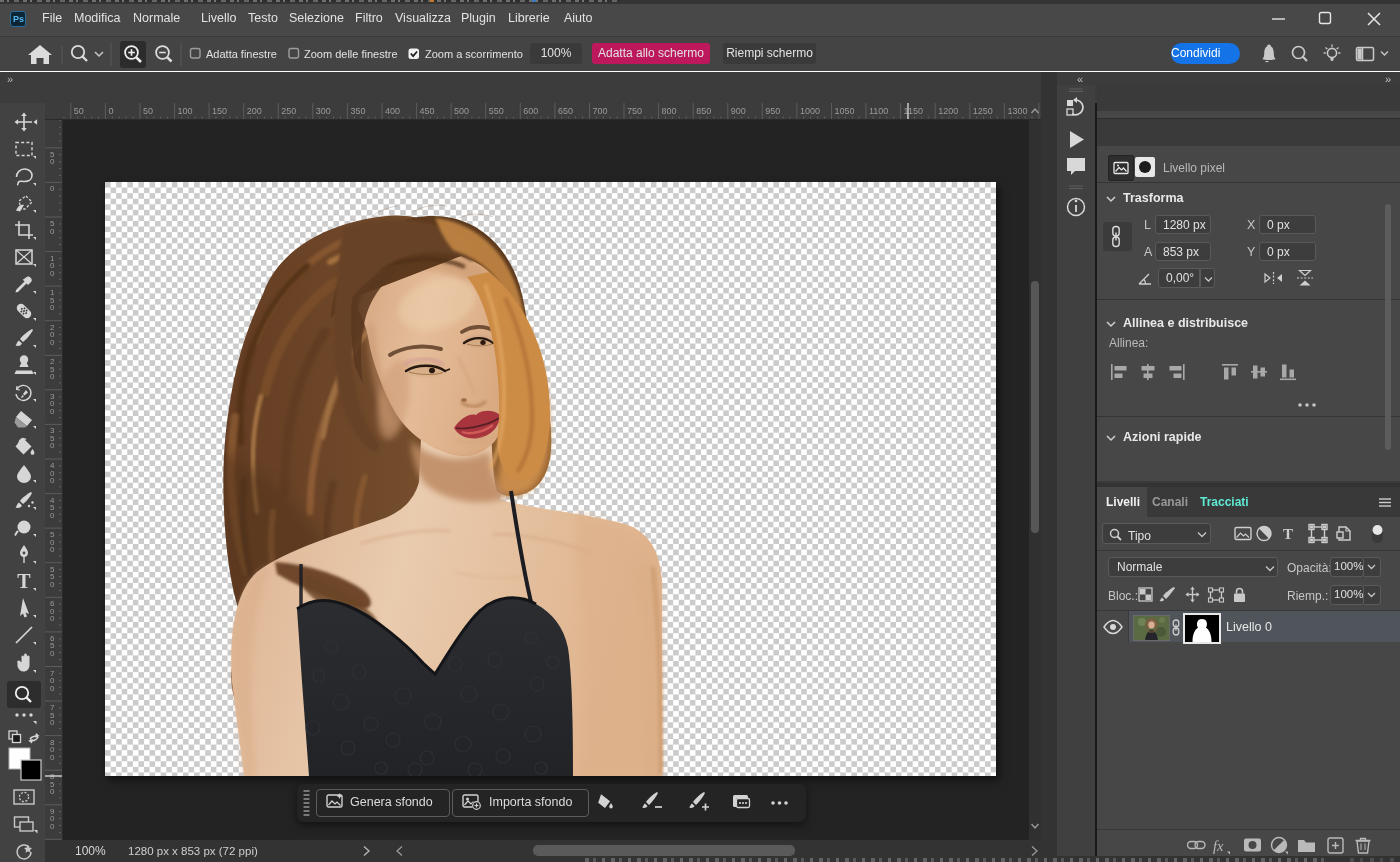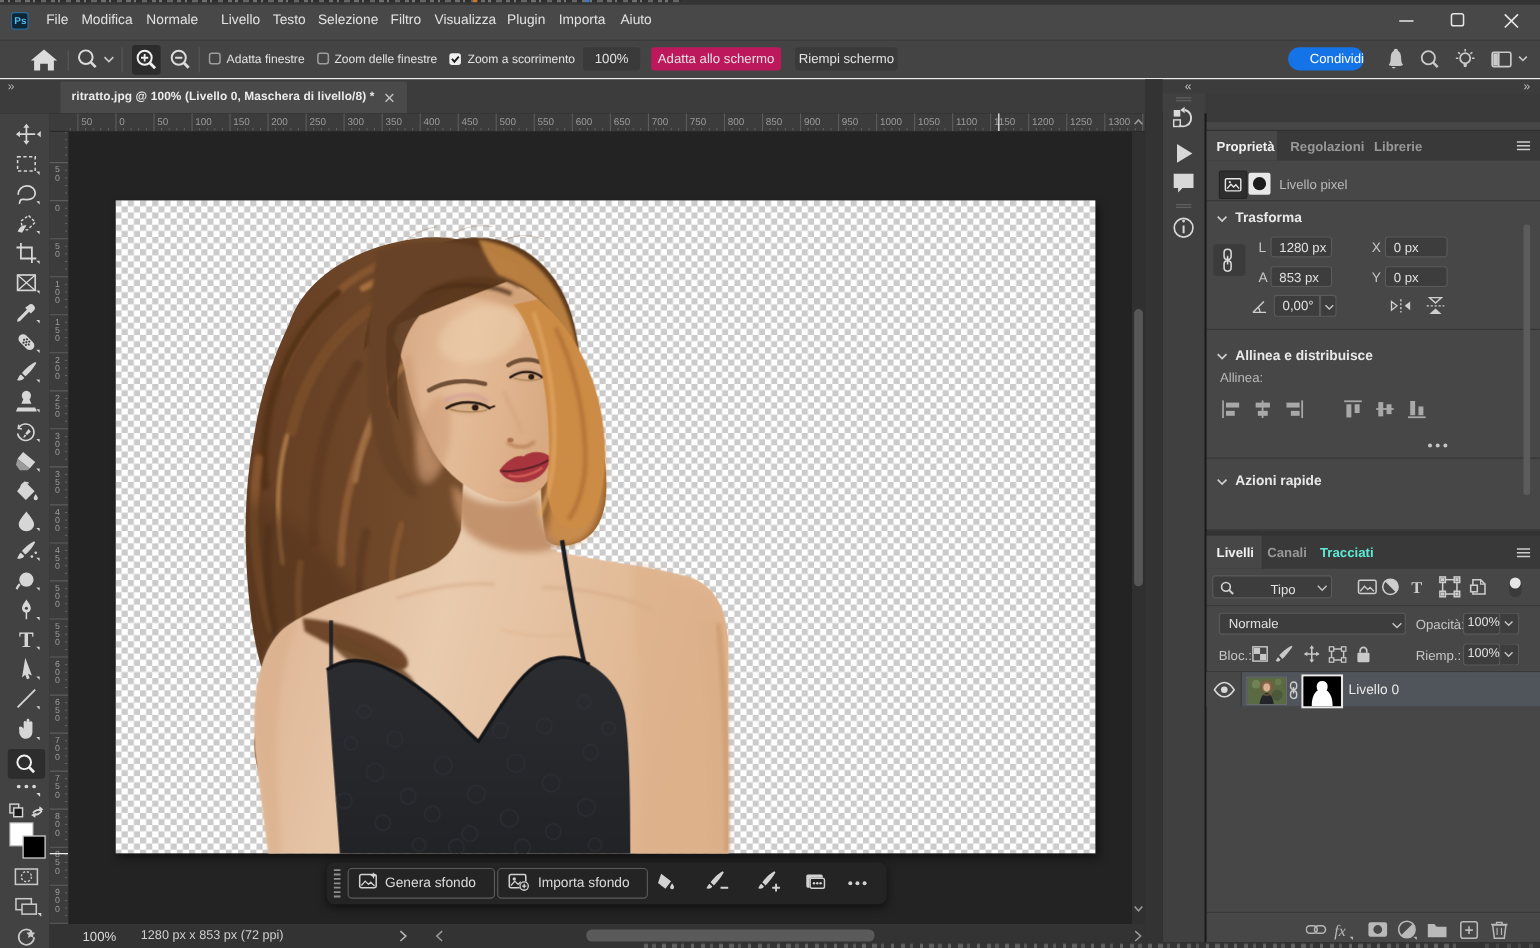--- a/index.html
+++ b/index.html
@@ -4,21 +4,21 @@
 <style>
   html,body{margin:0;padding:0;background:#1a1a1a;}
   #app{position:relative;width:1400px;height:862px;overflow:hidden;
        font-family:"Liberation Sans",sans-serif;
        -webkit-font-smoothing:antialiased;}
   .abs{position:absolute;}
   .txt{color:#e2e2e2;white-space:nowrap;}
   svg{display:block;}
   .field{background:#3d3d3d;border:1px solid #5a5a5a;border-radius:3px;box-sizing:border-box;
          font-size:12px;color:#e0e0e0;white-space:nowrap;}
-  .field span{display:inline-block;margin-top:2px;margin-left:27px;}
+  .field span{display:inline-block;margin-top:2px;}
 </style>
 </head>
 <body>
 <div id="app">
 
   <div class="abs" id="topstrip" style="left:0;top:0;width:1400px;height:4px;background:#343434;">
     <div class="abs" style="left:0;top:0;width:620px;height:2px;background:repeating-linear-gradient(90deg,#808080 0 4px,#2c2c2c 4px 7px,#8a8a8a 7px 9px,#2c2c2c 9px 14px,#747474 14px 19px,#2c2c2c 19px 23px);opacity:0.75;"></div>
     <div class="abs" style="left:430px;top:0;width:4px;height:2px;background:#c8762a;"></div>
     <div class="abs" style="left:532px;top:0;width:4px;height:2px;background:#3a7abd;"></div>
   </div>
@@ -30,21 +30,21 @@
     </div>
     <span class="abs txt" style="left:42px;top:7px;font-size:12.5px;">File</span>
     <span class="abs txt" style="left:74px;top:7px;font-size:12.5px;">Modifica</span>
     <span class="abs txt" style="left:133px;top:7px;font-size:12.5px;">Normale</span>
     <span class="abs txt" style="left:201px;top:7px;font-size:12.5px;">Livello</span>
     <span class="abs txt" style="left:248px;top:7px;font-size:12.5px;">Testo</span>
     <span class="abs txt" style="left:289px;top:7px;font-size:12.5px;">Selezione</span>
     <span class="abs txt" style="left:355px;top:7px;font-size:12.5px;">Filtro</span>
     <span class="abs txt" style="left:395px;top:7px;font-size:12.5px;">Visualizza</span>
     <span class="abs txt" style="left:461px;top:7px;font-size:12.5px;">Plugin</span>
-    <span class="abs txt" style="left:508px;top:7px;font-size:12.5px;">Importa</span>
+    <span class="abs txt" style="left:508px;top:7px;font-size:12.5px;">Librerie</span>
     <span class="abs txt" style="left:564px;top:7px;font-size:12.5px;">Aiuto</span>
 
     <svg class="abs" style="left:1265px;top:4px;" width="125" height="24" viewBox="0 0 125 24">
       <line x1="7" y1="11" x2="20" y2="11" stroke="#e6e6e6" stroke-width="1.4"></line>
       <rect x="54.5" y="4.5" width="11" height="11" fill="none" stroke="#e6e6e6" stroke-width="1.4" rx="2"></rect>
       <path d="M103 5 L115 17 M115 5 L103 17" stroke="#e6e6e6" stroke-width="1.5" fill="none"></path>
     </svg>
   </div>
 
   <div class="abs" id="optbar" style="left:0;top:37px;width:1400px;height:34px;background:#444444;border-bottom:4px solid #ffffff;">
@@ -83,21 +83,21 @@
     <div class="abs" style="left:530px;top:6px;width:52px;height:21px;background:#3a3a3a;border-radius:3px;text-align:center;">
       <span class="txt" style="font-size:12px;line-height:21px;">100%</span>
     </div>
     <div class="abs" style="left:592px;top:6px;width:118px;height:21px;background:#be185d;border-radius:3px;text-align:center;">
       <span class="txt" style="font-size:12px;line-height:21px;">Adatta allo schermo</span>
     </div>
     <div class="abs" style="left:723px;top:6px;width:93px;height:21px;background:#3a3a3a;border-radius:3px;text-align:center;">
       <span class="txt" style="font-size:12px;line-height:21px;">Riempi schermo</span>
     </div>
 
-    <div class="abs" style="left:1171px;top:6px;width:69px;height:21px;background:#1473e6;border-radius:11px;text-align:right;">
+    <div class="abs" style="left:1171px;top:6px;width:69px;height:21px;background:#1473e6;border-radius:11px;text-align:left;">
       <span style="color:#ffffff;font-size:12px;line-height:21px;">Condividi</span>
     </div>
     <svg class="abs" style="left:1250px;top:0;" width="150" height="34" viewBox="0 0 150 34">
 
       <path d="M17 23 c-2.6 0 -4.6 -1 -4.6 -1 c1.3 -1.2 1.8 -3.4 1.8 -5.6 c0 -3.6 1 -6.4 2.8 -7 a2 2 0 0 1 4 0 c1.8 0.6 2.8 3.4 2.8 7 c0 2.2 0.5 4.4 1.8 5.6 c0 0 -2 1 -4.6 1" fill="#c9c9c9"></path>
       <path d="M15.2 24 a1.9 1.9 0 0 0 3.6 0 Z" fill="#c9c9c9"></path>
 
       <circle cx="48.5" cy="15.5" r="6" fill="none" stroke="#c9c9c9" stroke-width="1.7"></circle>
       <line x1="52.8" y1="19.8" x2="57" y2="24" stroke="#c9c9c9" stroke-width="2.2"></line>
 
@@ -111,26 +111,20 @@
 
       <rect x="106.5" y="10.5" width="17" height="13" rx="1.5" fill="none" stroke="#c9c9c9" stroke-width="1.5"></rect>
       <line x1="112.5" y1="11" x2="112.5" y2="23" stroke="#c9c9c9" stroke-width="1.5"></line>
       <rect x="107.5" y="11.5" width="4.2" height="11" fill="#c9c9c9"></rect>
       <path d="M131 14.5 l3.5 3.5 l3.5 -3.5" fill="none" stroke="#c9c9c9" stroke-width="1.4"></path>
     </svg>
   </div>
 
   <div class="abs" id="tabbar" style="left:0;top:72px;width:1400px;height:31px;background:#3c3c3c;">
     <span class="abs" style="left:7px;top:1px;color:#b5b5b5;font-size:11px;letter-spacing:-1px;">»</span>
-    <div class="abs" style="left:55px;top:2px;width:315px;height:29px;background:#4a4a4a;border-radius:2px 2px 0 0;">
-      <span class="abs" style="left:10px;top:8px;font-size:10.8px;font-weight:bold;color:#ececec;white-space:nowrap;letter-spacing:0.1px;">ritratto.jpg @ 100% (Livello 0, Maschera di livello/8) *</span>
-      <svg class="abs" style="left:293px;top:9px;" width="12" height="12" viewBox="0 0 12 12">
-        <path d="M2.5 2.5 L9.5 9.5 M9.5 2.5 L2.5 9.5" stroke="#c2c2c2" stroke-width="1.3"></path>
-      </svg>
-    </div>
   </div>
 
   <div class="abs" id="toolbar" style="left:0;top:103px;width:45px;height:759px;background:#424242;border-right:1px solid #2e2e2e;">
   <svg width="45" height="759" viewBox="0 0 45 759" style="position:absolute;left:0;top:0;">
     <g stroke="#d6d6d6" fill="none" stroke-width="1.5">
 
       <g transform="translate(24,19)">
         <path d="M0,-8 L0,8 M-8,0 L8,0" stroke-width="1.6"></path>
         <path d="M0,-9.5 l-2.8,3.6 h5.6 Z M0,9.5 l-2.8,-3.6 h5.6 Z M-9.5,0 l3.6,-2.8 v5.6 Z M9.5,0 l3.6,-2.8 v5.6 Z" fill="#d6d6d6" stroke="none"></path>
       </g>
@@ -976,33 +970,20 @@
       <line x1="19" y1="120" x2="19" y2="127" stroke-width="1.8"></line>
       <circle cx="19" cy="116" r="1.3" fill="#d8d8d8" stroke="none"></circle>
       </g>
     </svg>
   </div>
 
   <div class="abs" id="panels" style="left:1097px;top:85px;width:303px;height:777px;background:#3a3a3a;">
 
     <div class="abs" style="left:0;top:26px;width:303px;height:7px;background:#474747;border-bottom:1px solid #2c2c2c;"></div>
 
-    <div class="abs" style="left:0;top:34px;width:303px;height:27px;background:#393939;">
-      <div class="abs" style="left:0;top:0;width:64px;height:27px;background:#474747;"></div>
-      <span class="abs" style="left:9px;top:7px;font-size:12px;font-weight:bold;color:#f1f1f1;">Proprietà</span>
-      <span class="abs" style="left:76px;top:7px;font-size:12px;font-weight:bold;color:#989898;">Regolazioni</span>
-      <span class="abs" style="left:152px;top:7px;font-size:12px;font-weight:bold;color:#989898;">Librerie</span>
-      <svg class="abs" style="left:281px;top:8px;" width="14" height="12" viewBox="0 0 14 12">
-        <g stroke="#cdcdcd" stroke-width="1.4">
-            <line x1="1" y1="2" x2="13" y2="2"></line>
-            <line x1="1" y1="5.5" x2="13" y2="5.5"></line>
-            <line x1="1" y1="9" x2="13" y2="9"></line>
-          </g>
-      </svg>
-    </div>
     <div class="abs" style="left:0;top:61px;width:303px;height:335px;background:#474747;">
 
       <div class="abs" style="left:11px;top:9px;width:24px;height:24px;background:#2e2e2e;border:1px solid #232323;border-radius:2px;">
         <svg width="24" height="24" viewBox="0 0 24 24">
             <rect x="5" y="6.5" width="14" height="11" rx="1" fill="none" stroke="#e8e8e8" stroke-width="1.3"></rect>
             <path d="M6.5,15.5 l3.5,-4 l2.5,2.5 l2,-2 l3,3.5" fill="none" stroke="#e8e8e8" stroke-width="1.2"></path>
             <circle cx="9" cy="9.5" r="1" fill="#e8e8e8"></circle>
           </svg>
       </div>
       <div class="abs" style="left:38px;top:11px;width:20px;height:20px;background:#e8e8e8;border-radius:2px;">

